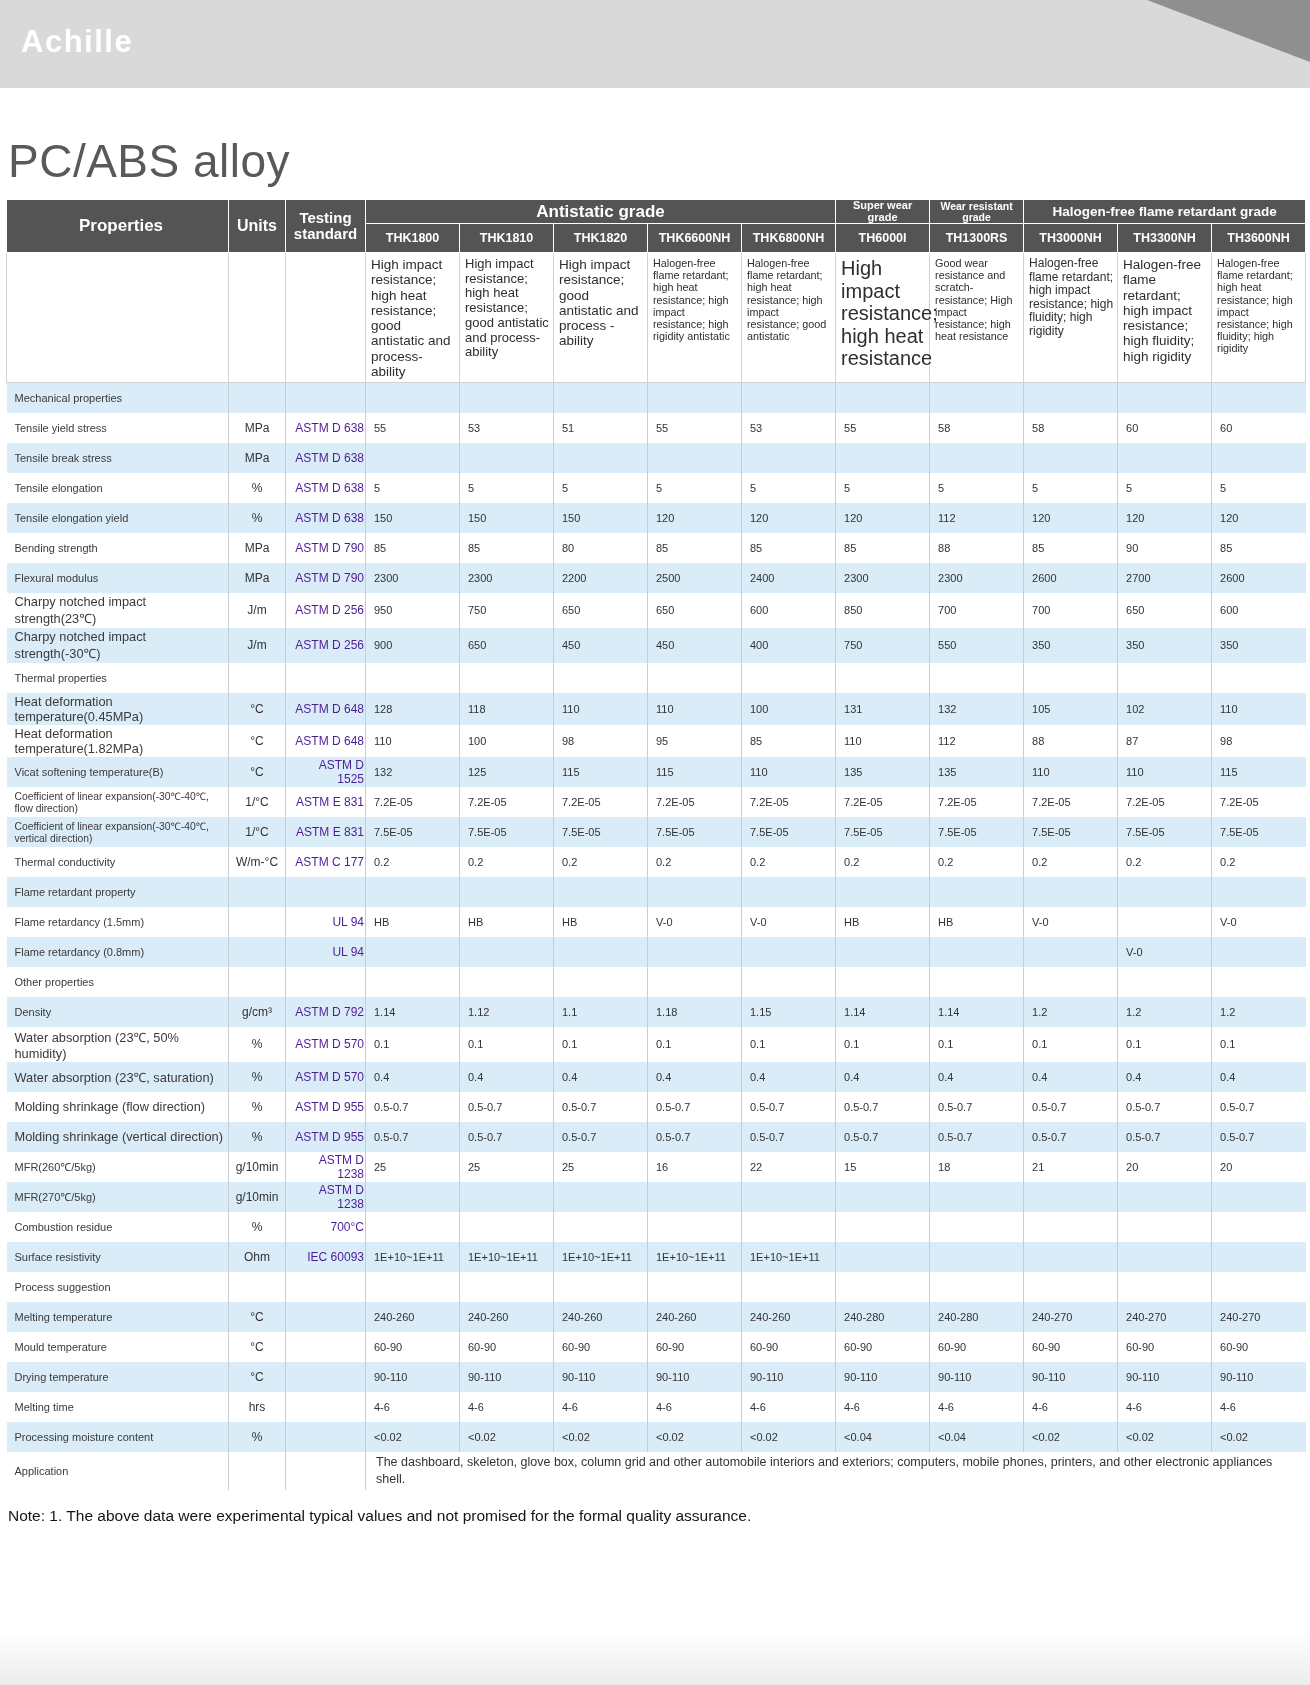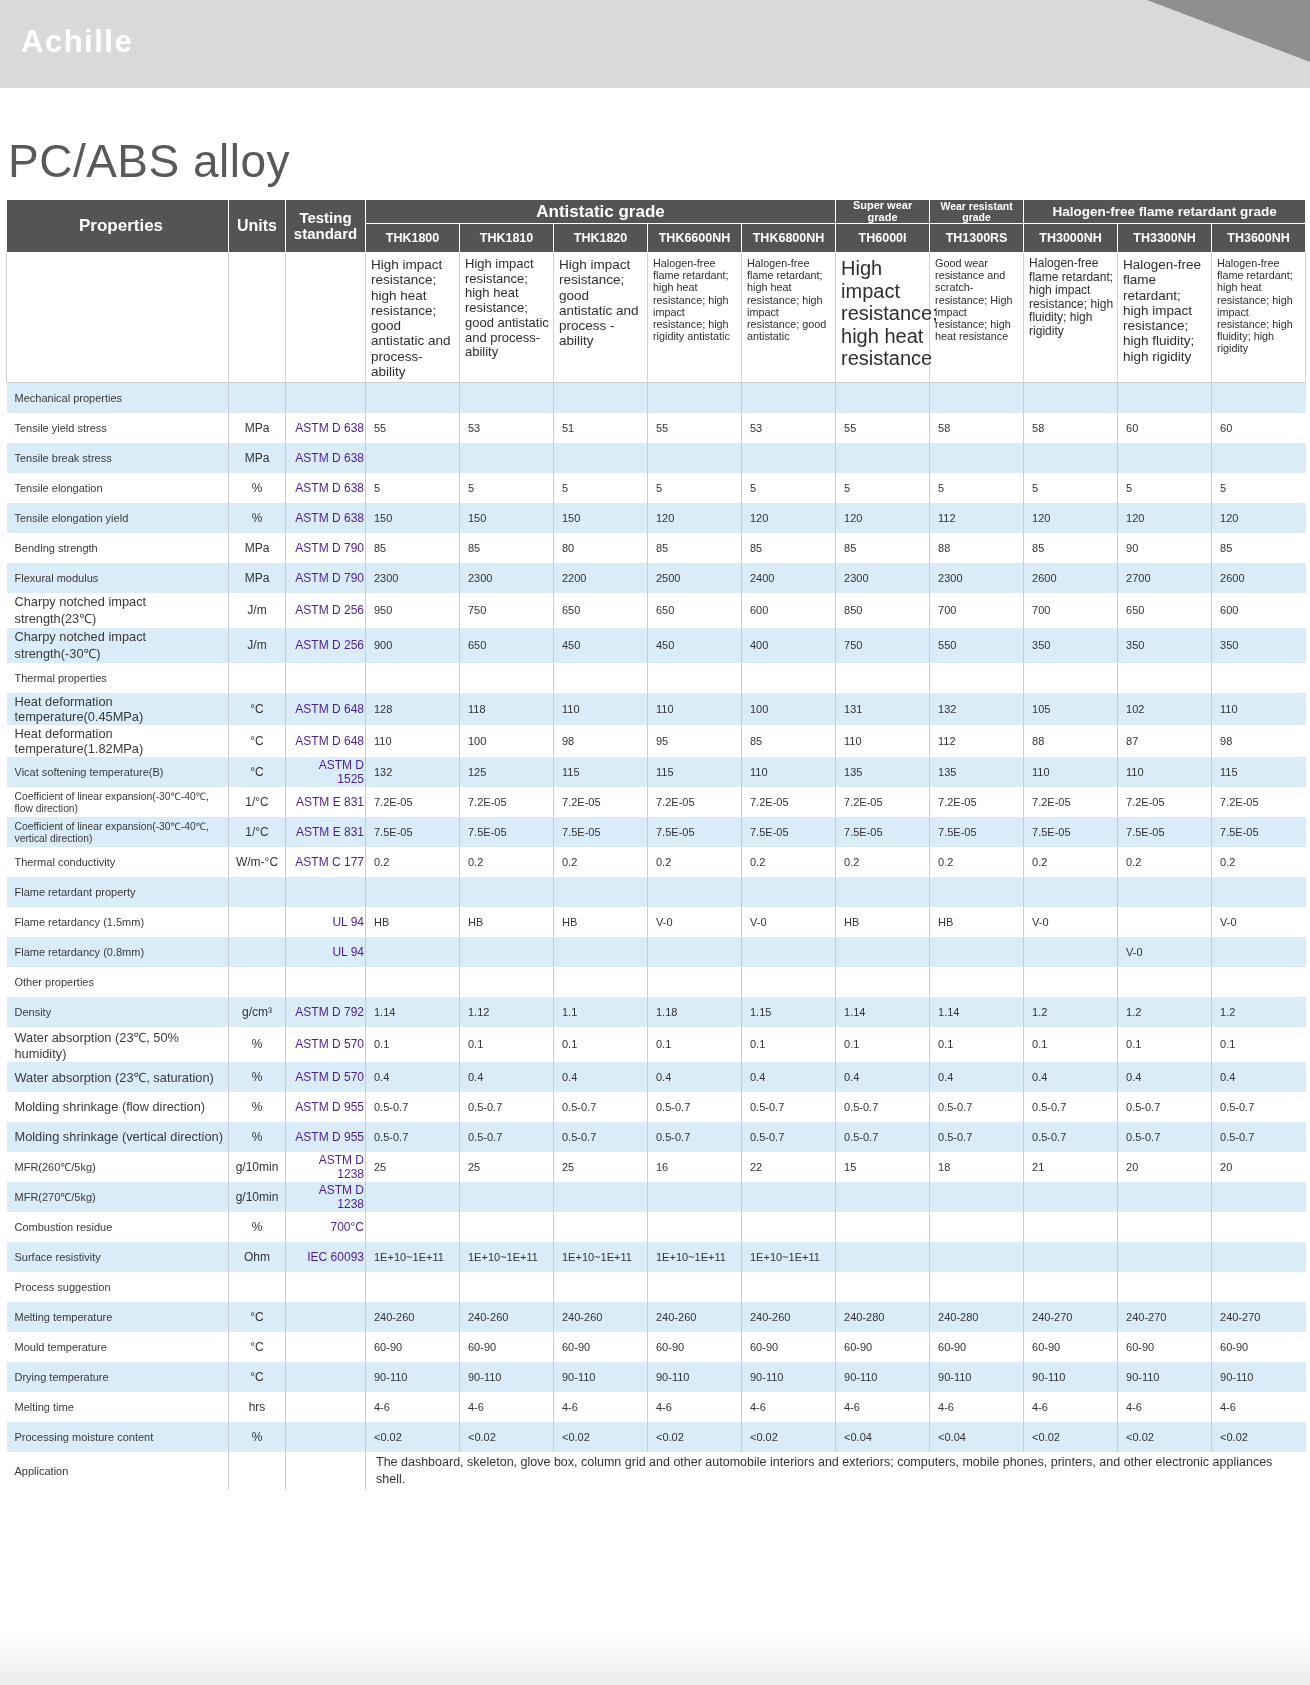--- a/index.html
+++ b/index.html
@@ -653,15 +653,16 @@
       <tr class="white app-row">
         <td class="lbl">Application</td>
         <td class="unit"></td>
         <td class="std"></td>
         <td class="app" colspan="10">The dashboard, skeleton, glove box, column grid and other automobile interiors and exteriors; computers, mobile phones, printers, and other electronic appliances shell.</td>
       </tr>
     </tbody>
 </table>
 
 <div class="notes">
+  <div class="n1">Note: 1. The above data were experimental typical values and not promised for the formal quality assurance.</div>
 </div>
 
 <div class="footer-wash"></div>
 
 </body></html>

